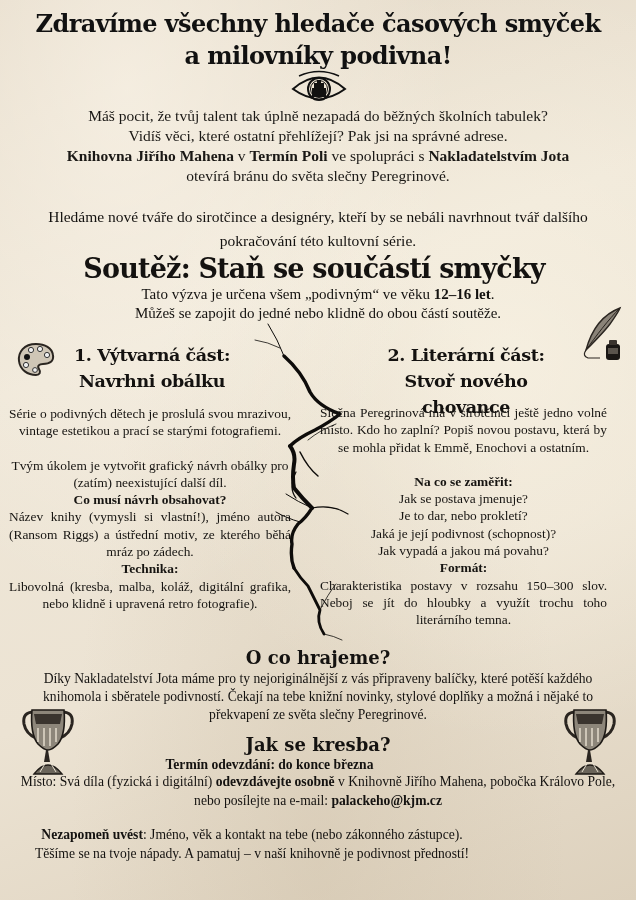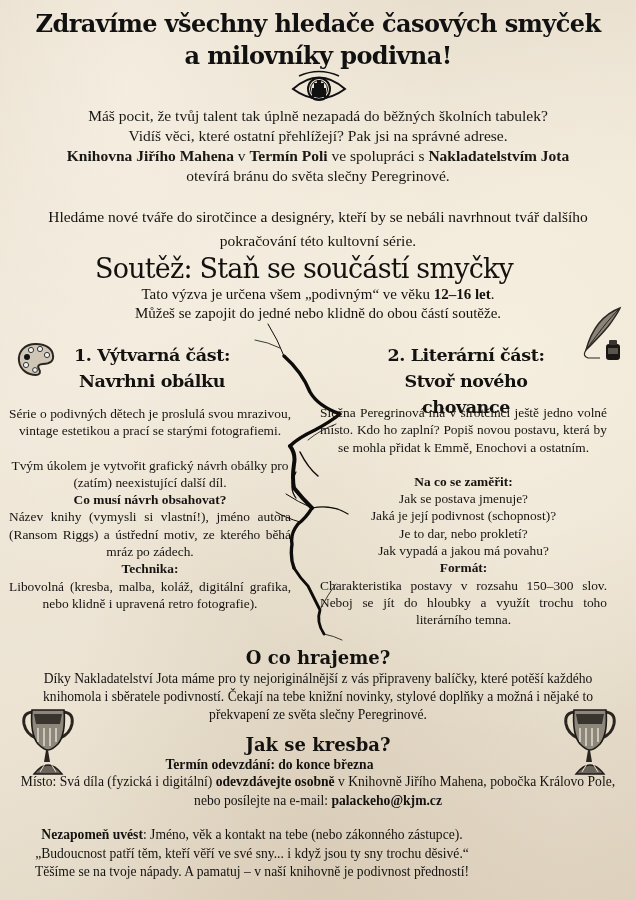--- a/index.html
+++ b/index.html
@@ -23,22 +23,22 @@
     font-size: 24px; line-height: 32px; letter-spacing: -0.6px; color: #111;
   }
   .eye { position: absolute; top: 70px; left: 287px; width: 64px; height: 34px; }
   .intro {
     position: absolute; top: 106px; left: 0; width: 636px;
     font-size: 15.5px; line-height: 20px; color: #1a1815;
   }
   .intro b { font-weight: bold; }
   .intro2 { position: absolute; top: 205px; left: 10px; width: 616px; font-size: 15.5px; line-height: 24px; }
   .contest-title {
-    position: absolute; top: 252px; left: 8px; width: 592px;
-    font-family: "DejaVu Serif", serif; font-weight: normal;
+    position: absolute; top: 252px; left: 18px; width: 592px;
+    font-family: "DejaVu Serif", serif; font-weight: bold;
     font-size: 27px; line-height: 34px; letter-spacing: -0.8px;
   }
   .contest-sub { position: absolute; top: 285px; left: 0; width: 636px; font-size: 15px; line-height: 19px; }
   .palette { position: absolute; top: 342px; left: 16px; width: 40px; height: 36px; }
   .quill { position: absolute; top: 306px; left: 574px; width: 50px; height: 58px; }
   .sec-head {
     position: absolute; font-family: "DejaVu Serif", serif; font-weight: bold;
     font-size: 17.5px; line-height: 26px; letter-spacing: -0.4px; text-align: center;
   }
   .left-head { top: 342px; left: 62px; width: 180px; }
@@ -159,22 +159,22 @@
     <p class="just">Název knihy (vymysli si vlastní!), jméno autora (Ransom Riggs) a ústřední motiv, ze kterého běhá mráz po zádech.</p>
     <p class="center"><b>Technika:</b></p>
     <p class="just">Libovolná (kresba, malba, koláž, digitální grafika, nebo klidně i upravená retro fotografie).</p>
   </div>
 
   <div class="col right-col">
     <p class="just">Slečna Peregrinová má v sirotčinci ještě jedno volné místo. Kdo ho zaplní? Popiš novou postavu, která by se mohla přidat k Emmě, Enochovi a ostatním.</p>
     <div class="gap"></div>
     <p class="center"><b>Na co se zaměřit:</b></p>
     <p class="center">Jak se postava jmenuje?</p>
+    <p class="center">Je to dar, nebo prokletí?</p>
     <p class="center">Jaká je její podivnost (schopnost)?</p>
-    <p class="center">Je to dar, nebo prokletí?</p>
     <p class="center">Jak vypadá a jakou má povahu?</p>
     <p class="center"><b>Formát:</b></p>
     <p class="just">Charakteristika postavy v rozsahu 150–300 slov. Neboj se jít do hloubky a využít trochu toho literárního temna.</p>
   </div>
 
   <h3 class="prize-title center">O co hrajeme?</h3>
   <div class="prize-text center">Díky Nakladatelství Jota máme pro ty nejoriginálnější z vás připraveny balíčky, které potěší každého knihomola i sběratele podivností. Čekají na tebe knižní novinky, stylové doplňky a možná i nějaké to překvapení ze světa slečny Peregrinové.</div>
 
   <svg class="trophy trophy-left" viewBox="0 0 56 76">
     <path d="M14 8 Q2 8 4 20 Q6 30 16 34" fill="none" stroke="#2a2520" stroke-width="3"></path>
@@ -198,17 +198,16 @@
   </svg>
 
   <h3 class="join-title center">Jak se kresba?</h3>
   <div class="join-deadline center">Termín odevzdání: do konce března</div>
   <div class="join-place center">
     <span>Místo: Svá díla (fyzická i digitální) </span><b>odevzdávejte osobně</b><span> v Knihovně Jiřího Mahena, pobočka Královo Pole, nebo posílejte na e-mail: </span><b>palackeho@kjm.cz</b>
   </div>
 
   <div class="footer center">
     <div><b>Nezapomeň uvést</b><span>: Jméno, věk a kontakt na tebe (nebo zákonného zástupce).</span></div>
-    <div>„Budoucnost patří těm, kteří věří ve své sny... i když jsou ty sny trochu děsivé.“</div>
     <div>Těšíme se na tvoje nápady. A pamatuj – v naší knihovně je podivnost předností!</div>
   </div>
 
 </div>
 
 </body></html>

